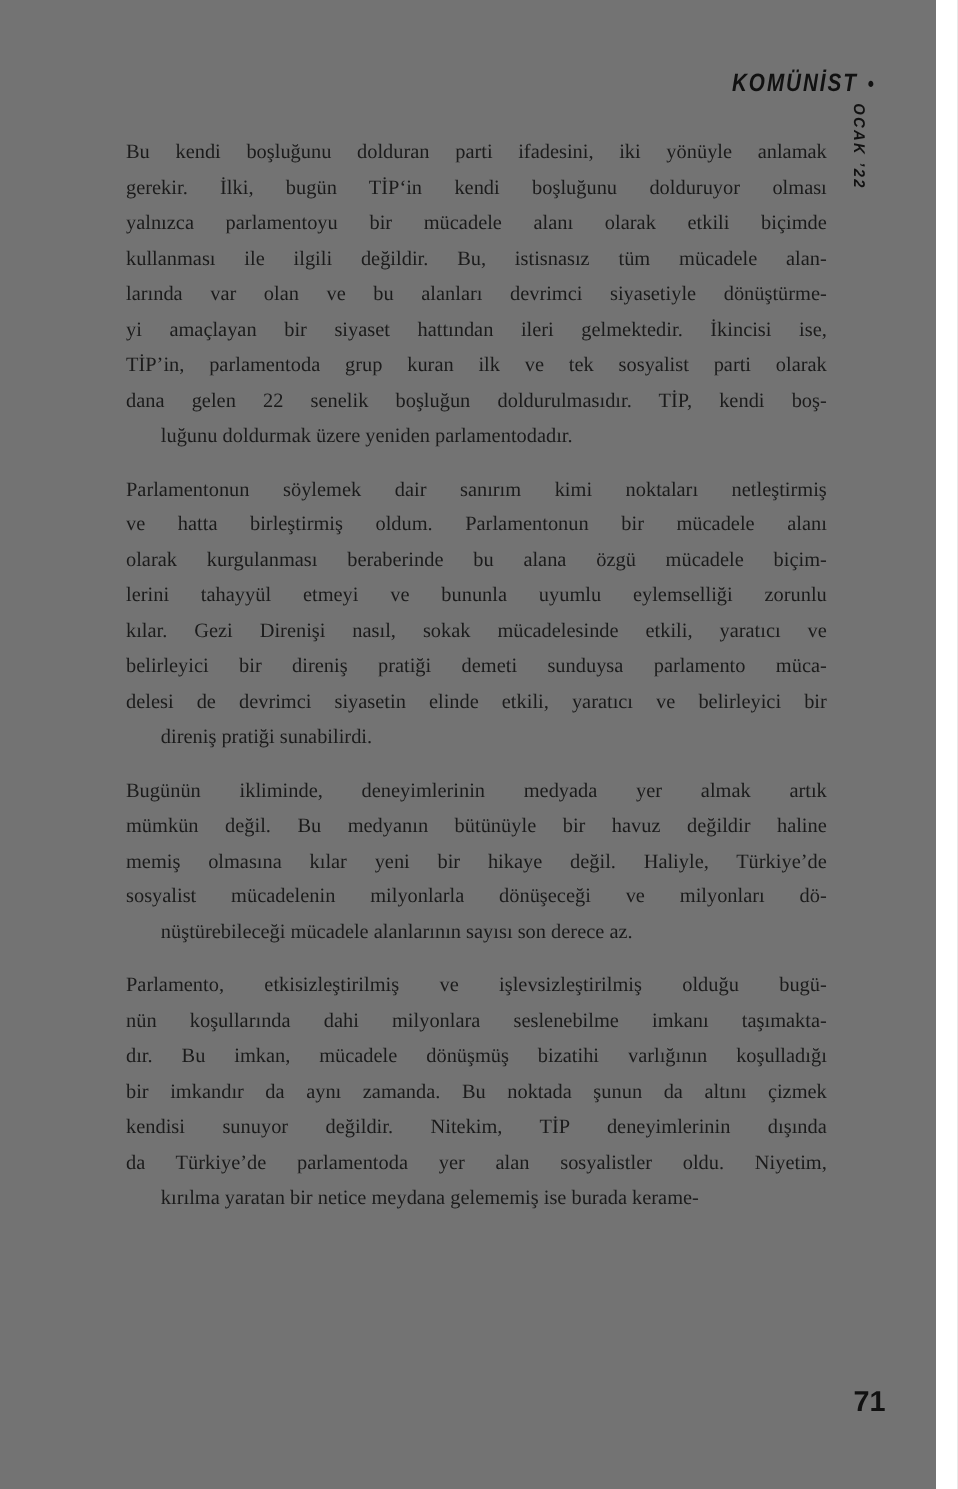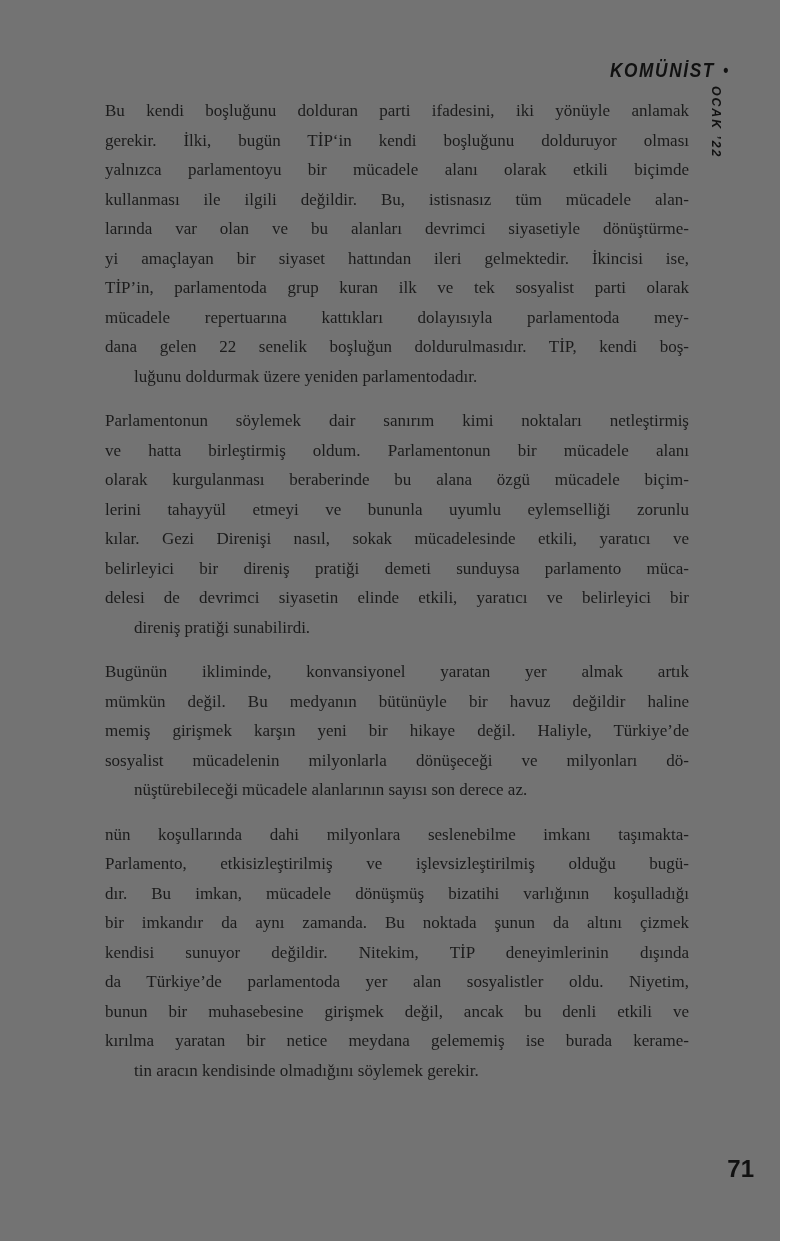--- a/index.html
+++ b/index.html
@@ -60,21 +60,21 @@
     color: #111111;
     transform: scaleY(0.95);
     transform-origin: top right;
     white-space: nowrap;
   }
 
   
   .article {
     position: absolute;
     left: 105px;
-    top: 96px;
+    top: 112px;
     width: 584px;
   }
   .article p.para {
     margin: 0 0 15px 0;
     font-size: 17px;
     line-height: 29.5px;
     color: #1b1b1b;
   }
   .article .line {
     display: block;
@@ -84,21 +84,21 @@
   }
   .article p.para .line:last-child {
     text-align-last: left;
     margin-left: 29px;
   }
 
   
   .page-number {
     position: absolute;
     top: 1155px;
-    right: 26px;
+    right: 42px;
     font-family: "Liberation Sans", sans-serif;
     font-weight: bold;
     font-size: 24px;
     color: #111111;
   }
 </style>
 </head>
 <body>
 
 <div class="page">
@@ -112,49 +112,46 @@
 
   <main class="article" id="article">
       <p class="para">
         <span class="line">Bu kendi boşluğunu dolduran parti ifadesini, iki yönüyle anlamak</span>
         <span class="line">gerekir. İlki, bugün TİP‘in kendi boşluğunu dolduruyor olması</span>
         <span class="line">yalnızca parlamentoyu bir mücadele alanı olarak etkili biçimde</span>
         <span class="line">kullanması ile ilgili değildir. Bu, istisnasız tüm mücadele alan-</span>
         <span class="line">larında var olan ve bu alanları devrimci siyasetiyle dönüştürme-</span>
         <span class="line">yi amaçlayan bir siyaset hattından ileri gelmektedir. İkincisi ise,</span>
         <span class="line">TİP’in, parlamentoda grup kuran ilk ve tek sosyalist parti olarak</span>
-        <span class="line">mücadele repertuarına kattıkları dolayısıyla parlamentoda mey-</span>
         <span class="line">dana gelen 22 senelik boşluğun doldurulmasıdır. TİP, kendi boş-</span>
         <span class="line">luğunu doldurmak üzere yeniden parlamentodadır.</span>
       </p>
       <p class="para">
         <span class="line">Parlamentonun söylemek dair sanırım kimi noktaları netleştirmiş</span>
         <span class="line">ve hatta birleştirmiş oldum. Parlamentonun bir mücadele alanı</span>
         <span class="line">olarak kurgulanması beraberinde bu alana özgü mücadele biçim-</span>
         <span class="line">lerini tahayyül etmeyi ve bununla uyumlu eylemselliği zorunlu</span>
         <span class="line">kılar. Gezi Direnişi nasıl, sokak mücadelesinde etkili, yaratıcı ve</span>
         <span class="line">belirleyici bir direniş pratiği demeti sunduysa parlamento müca-</span>
         <span class="line">delesi de devrimci siyasetin elinde etkili, yaratıcı ve belirleyici bir</span>
         <span class="line">direniş pratiği sunabilirdi.</span>
       </p>
       <p class="para">
-        <span class="line">Bugünün ikliminde, konvansiyonel yaratan yer almak artık</span>
+        <span class="line">Bugünün ikliminde, deneyimlerinin medyada yer almak artık</span>
         <span class="line">mümkün değil. Bu medyanın bütünüyle bir havuz değildir haline</span>
-        <span class="line">memiş girişmek karşın yeni bir hikaye değil. Haliyle, Türkiye’de</span>
+        <span class="line">memiş olmasına kılar yeni bir hikaye değil. Haliyle, Türkiye’de</span>
         <span class="line">sosyalist mücadelenin milyonlarla dönüşeceği ve milyonları dö-</span>
         <span class="line">nüştürebileceği mücadele alanlarının sayısı son derece az.</span>
       </p>
       <p class="para">
+        <span class="line">Parlamento, etkisizleştirilmiş ve işlevsizleştirilmiş olduğu bugü-</span>
         <span class="line">nün koşullarında dahi milyonlara seslenebilme imkanı taşımakta-</span>
-        <span class="line">Parlamento, etkisizleştirilmiş ve işlevsizleştirilmiş olduğu bugü-</span>
         <span class="line">dır. Bu imkan, mücadele dönüşmüş bizatihi varlığının koşulladığı</span>
         <span class="line">bir imkandır da aynı zamanda. Bu noktada şunun da altını çizmek</span>
         <span class="line">kendisi sunuyor değildir. Nitekim, TİP deneyimlerinin dışında</span>
         <span class="line">da Türkiye’de parlamentoda yer alan sosyalistler oldu. Niyetim,</span>
-        <span class="line">bunun bir muhasebesine girişmek değil, ancak bu denli etkili ve</span>
         <span class="line">kırılma yaratan bir netice meydana gelememiş ise burada kerame-</span>
-        <span class="line">tin aracın kendisinde olmadığını söylemek gerekir.</span>
       </p>
     </main>
 
   <div class="page-number">71</div>
 
 </div>
 
 </body></html>

